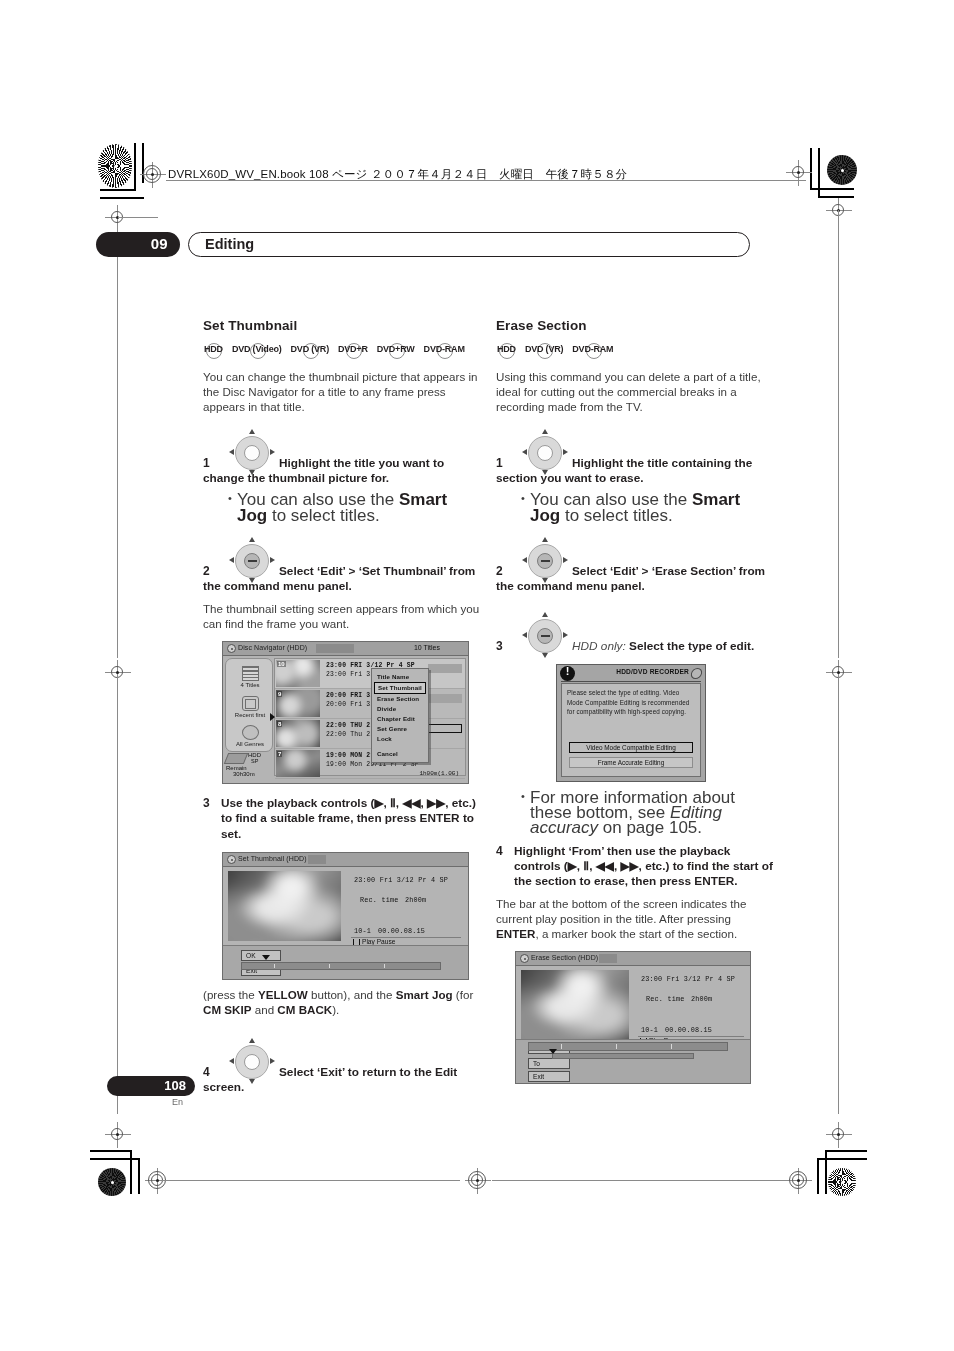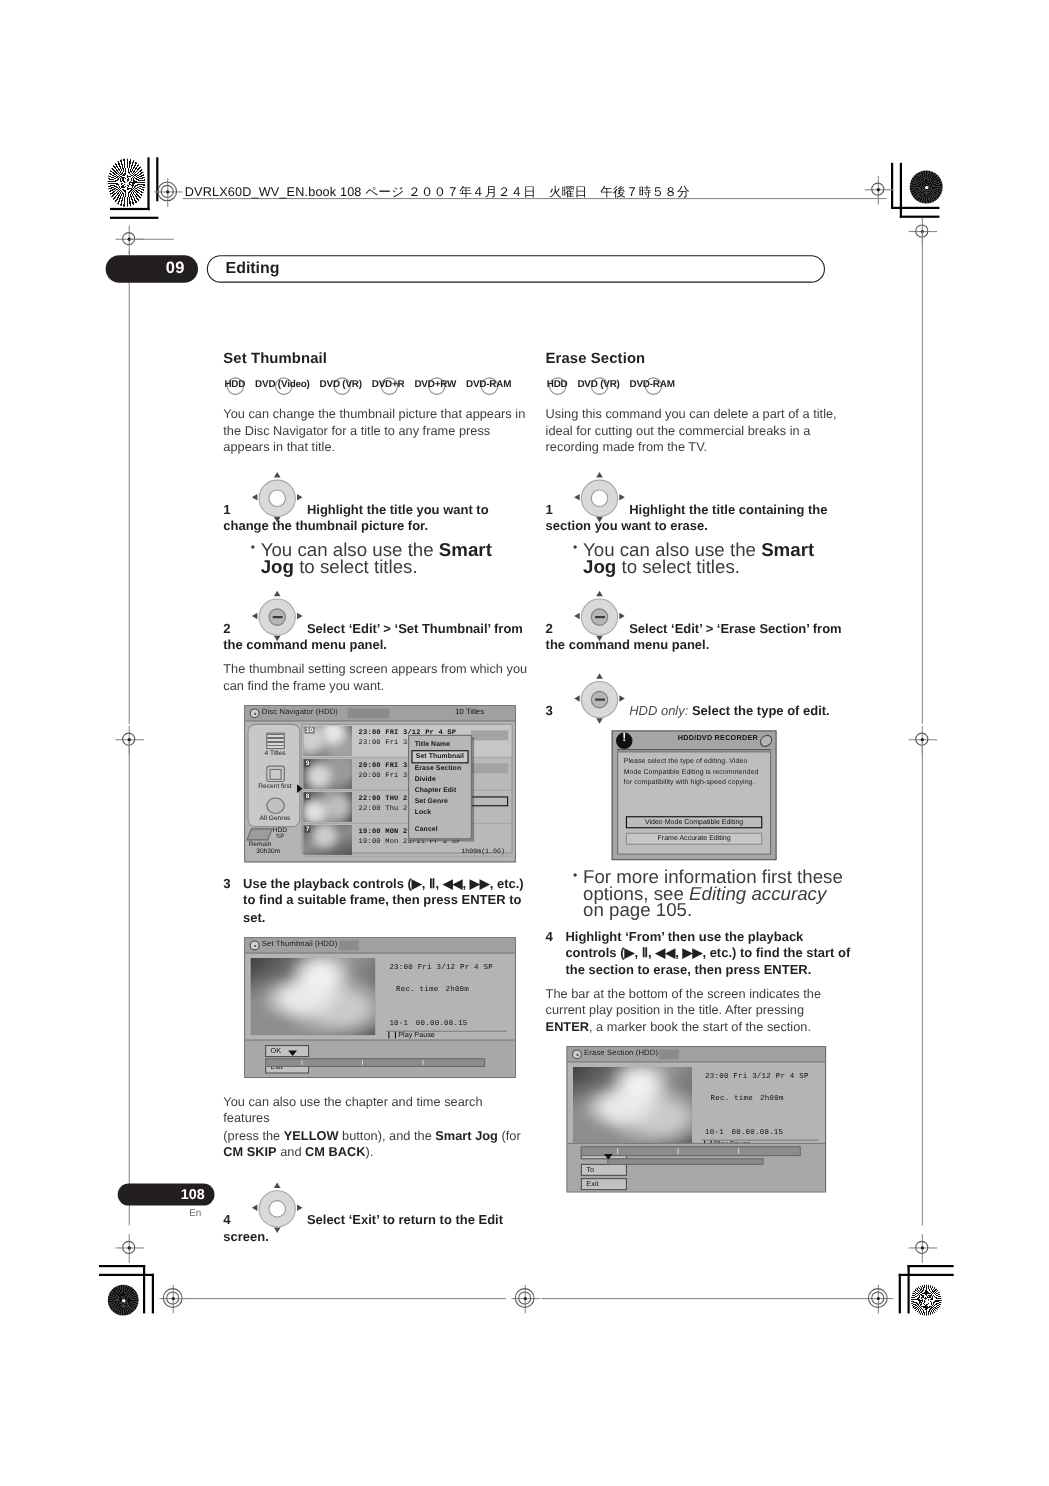--- a/index.html
+++ b/index.html
@@ -888,21 +888,20 @@
         <span class="tn-track" style="left:18px; top:16px; width:200px; height:8px;">
           <span class="tick" style="left:32px;"></span>
           <span class="tick" style="left:87px;"></span>
           <span class="tick" style="left:142px;"></span>
         </span>
         <span class="tn-marker" style="left:39px; top:9px;"></span>
       </div>
     </div>
   </div>
 
-  <p class="body"><span>You can also use the chapter and time search features</span></p>
   <p class="body" style="margin-top:-7px;"><span>(press the </span><b class="bold">YELLOW</b><span> button), and the </span><b class="bold">Smart Jog</b><span> (for</span></p>
   <p class="body" style="margin-top:-7px;"><b class="bold">CM SKIP</b><span> and </span><b class="bold">CM BACK</b><span>).</span></p>
 
   <div class="step-spacer" style="height:40px;"></div>
   <div class="step">
     <div class="jogwrap">
       <div class="jog">
           <div class="ar up"></div>
           <div class="ar dn"></div>
           <div class="ar lf"></div>
@@ -988,21 +987,21 @@
     </div>
     <span class="dline"></span>
     <div class="dinner">
       <div class="dtext">Please select the type of editing. Video Mode Compatible Editing is recommended for compatibility with high-speed copying.</div>
       <span class="dbtn sel b1">Video Mode Compatible Editing</span>
       <span class="dbtn b2">Frame Accurate Editing</span>
     </div>
   </div>
 
   <ul class="bul">
-    <li><span>For more information first these options, see </span><i class="ital">Editing accuracy</i><span> on page 105.</span></li>
+    <li><span>For more information about these bottom, see </span><i class="ital">Editing accuracy</i><span> on page 105.</span></li>
   </ul>
 
   <div class="step" style="margin-top:8px;">
     <span class="num">4</span>
     <span class="stext noindent">Highlight ‘From’ then use the playback controls (▶, Ⅱ, ◀◀, ▶▶, etc.) to find the start of the section to erase, then press ENTER.</span>
   </div>
   <p class="body"><span>The bar at the bottom of the screen indicates the current play position in the title. After pressing </span><b class="bold">ENTER</b><span>, a marker book the start of the section.</span></p>
 
   <div class="osd" style="width:236px; height:133px; margin-left:19px;">
     <div class="osd-title">

